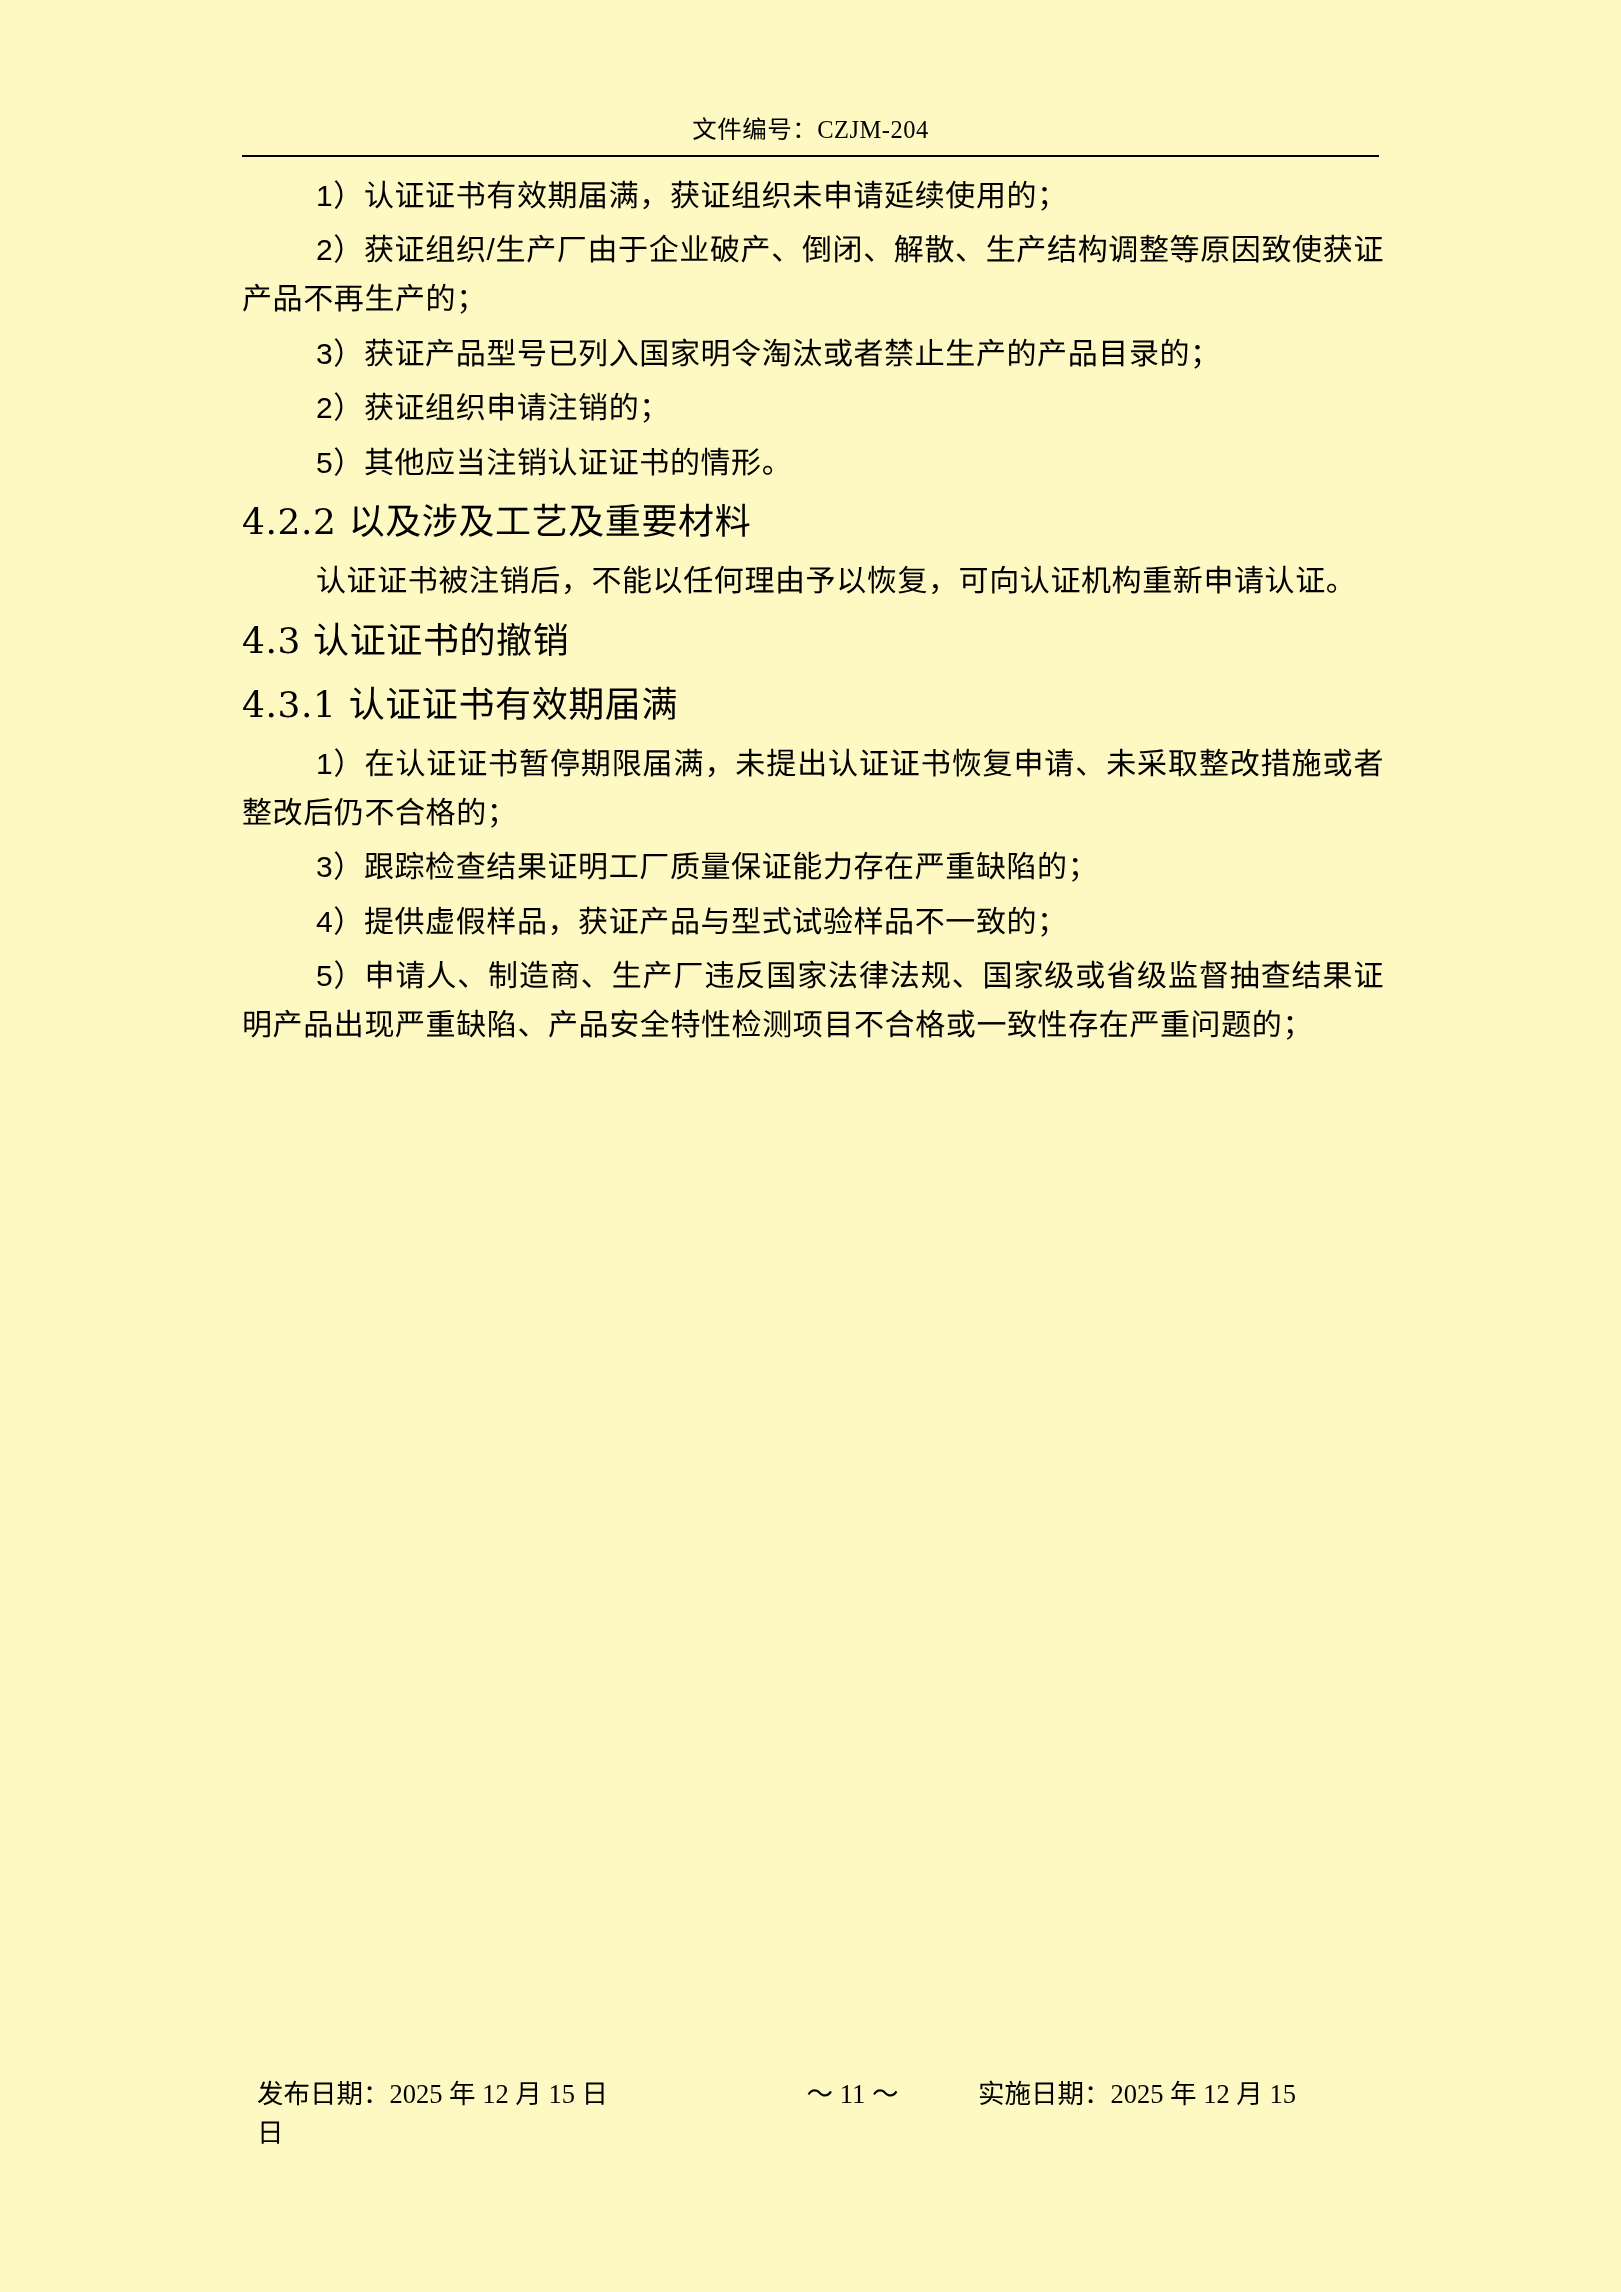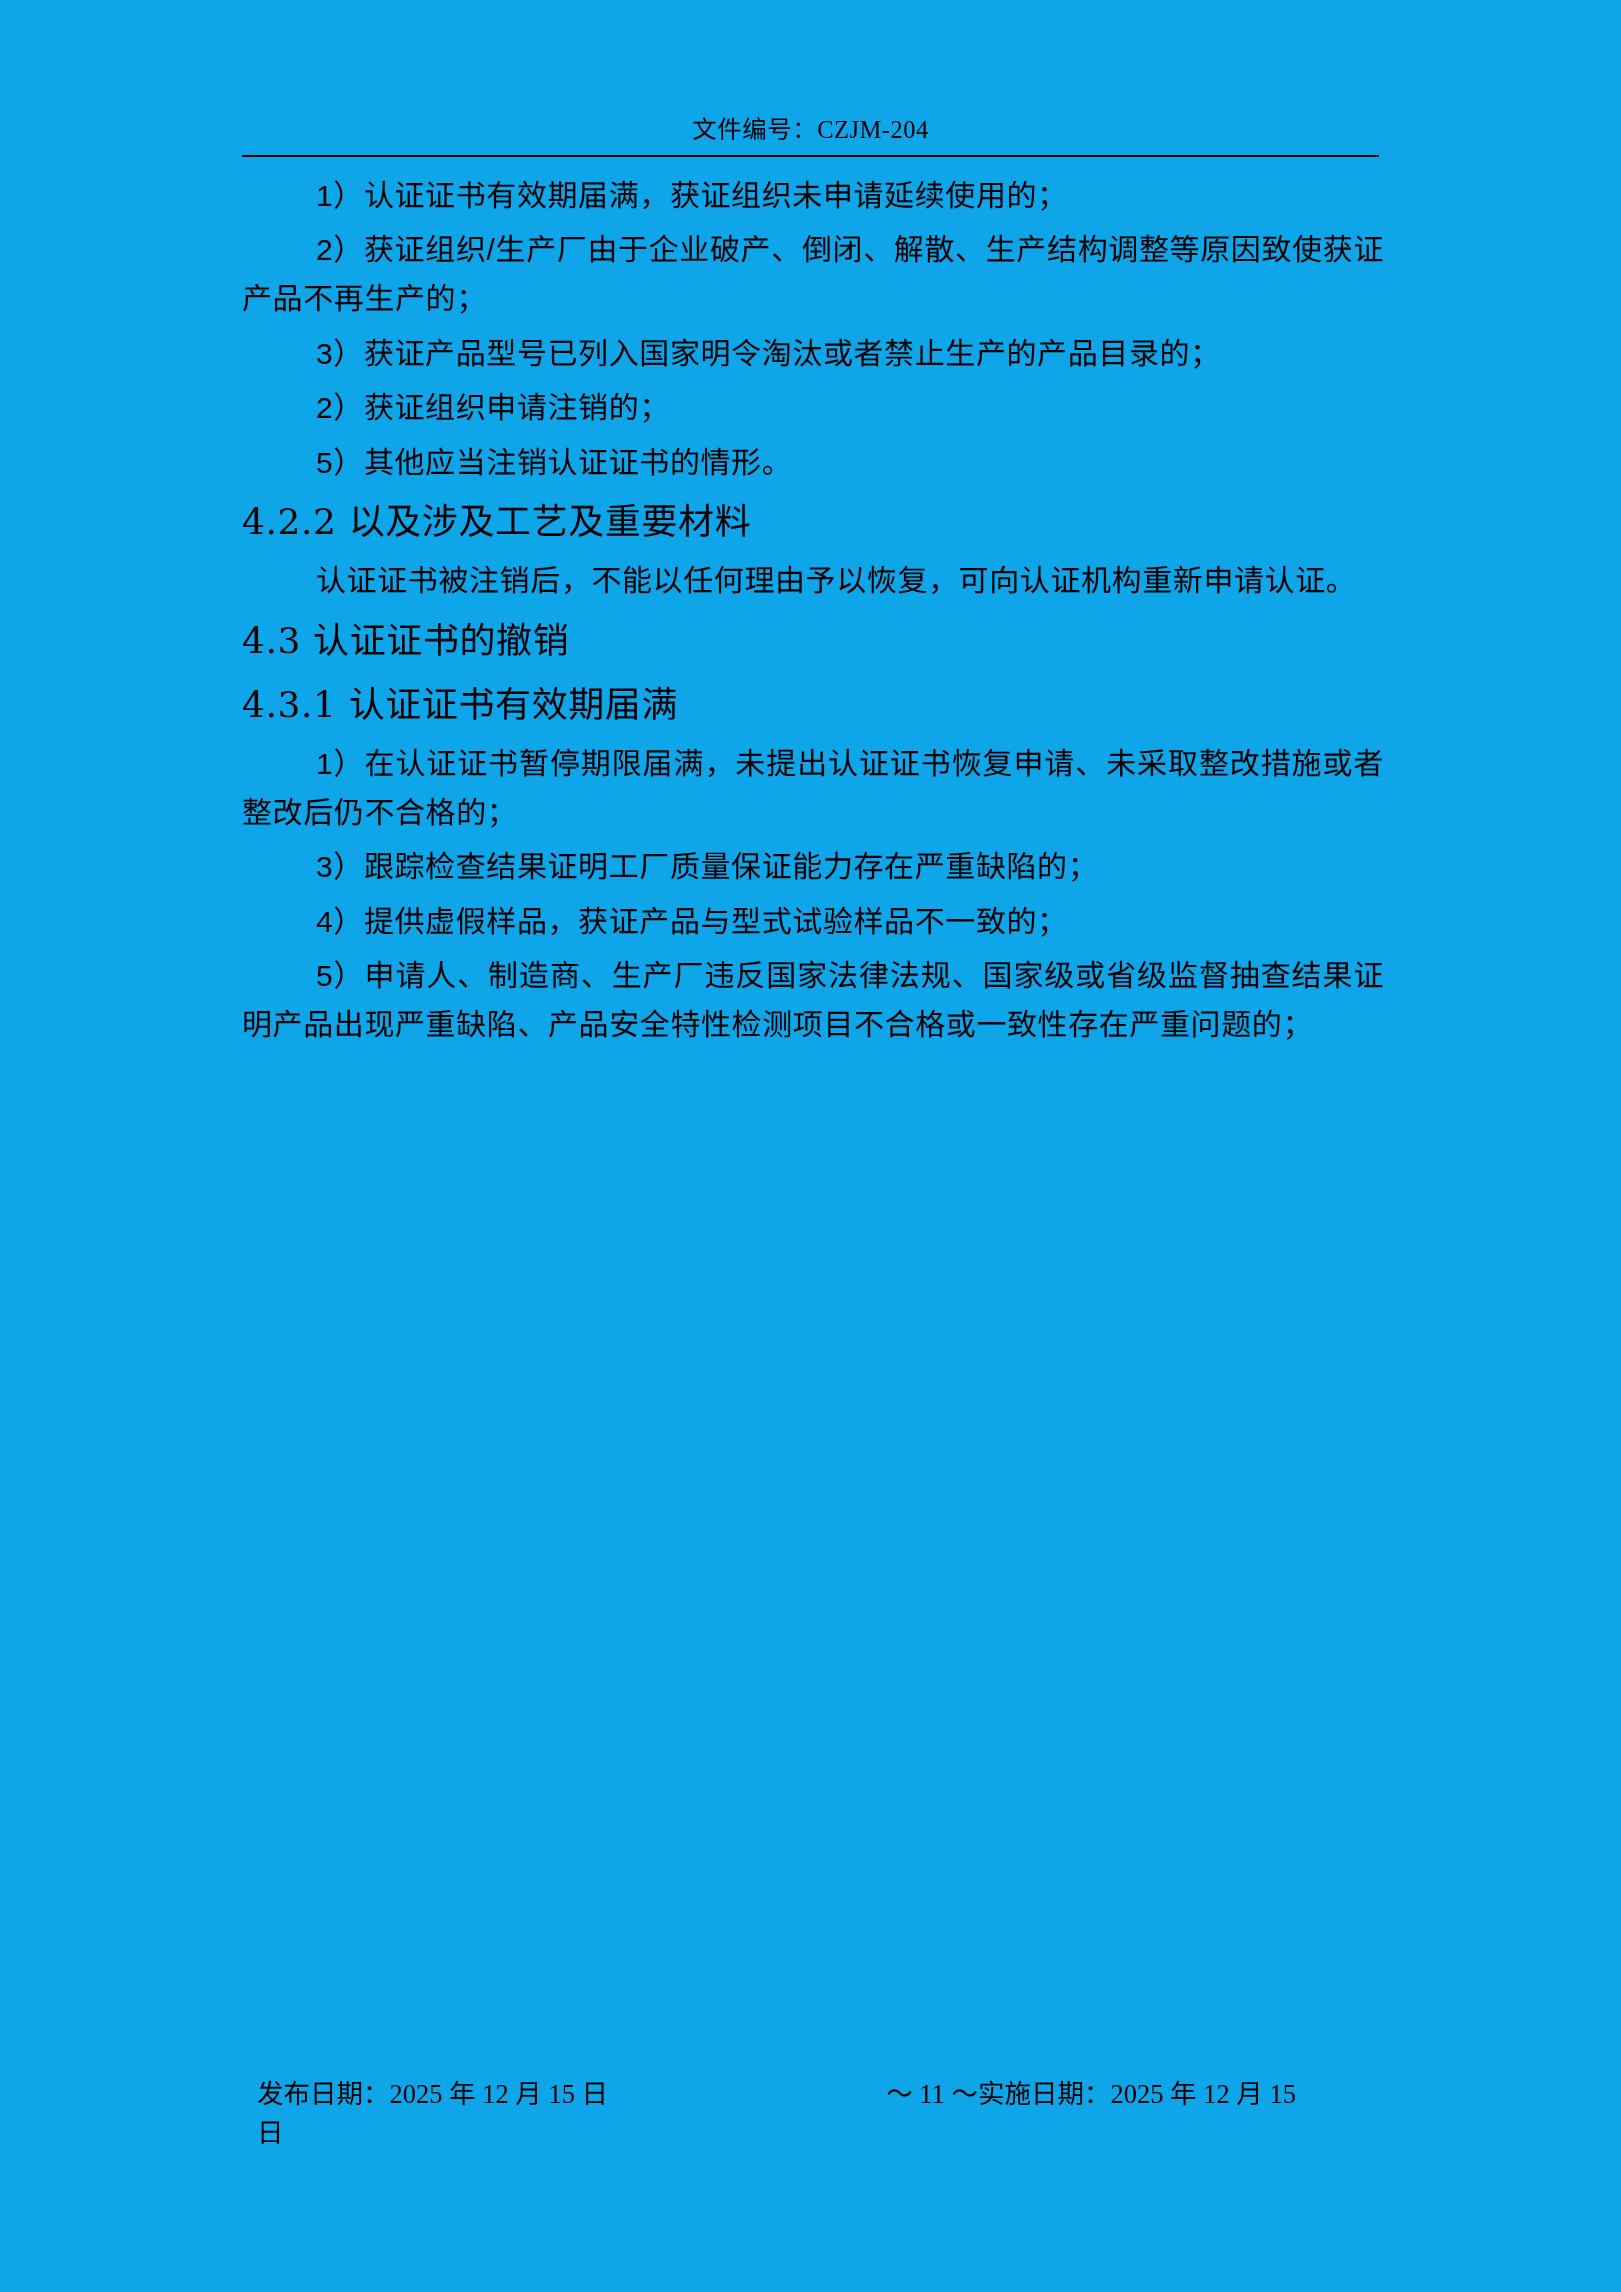--- a/index.html
+++ b/index.html
@@ -5,21 +5,21 @@
   html, body {
     margin: 0;
     padding: 0;
     background: #ffffff;
   }
   .page {
     position: relative;
     width: 1621px;
     height: 2293px;
     margin: 0 auto;
-    background: #0ea5e9;
+    background: #fef9c3;
     box-sizing: border-box;
     font-family: "Liberation Serif", serif;
     color: #000000;
     overflow: hidden;
   }
 
   
   .header {
     position: absolute;
     top: 110px;
@@ -83,21 +83,21 @@
     width: 100%;
   }
   .footer-left {
     flex: 0 0 auto;
     width: 470px;
     text-align: left;
     white-space: nowrap;
   }
   .footer-center {
     flex: 1 1 auto;
-    text-align: right;
+    text-align: center;
     white-space: nowrap;
   }
   .footer-right {
     flex: 0 0 auto;
     width: 421px;
     text-align: left;
     white-space: nowrap;
   }
   .footer-overflow {
     text-align: left;

